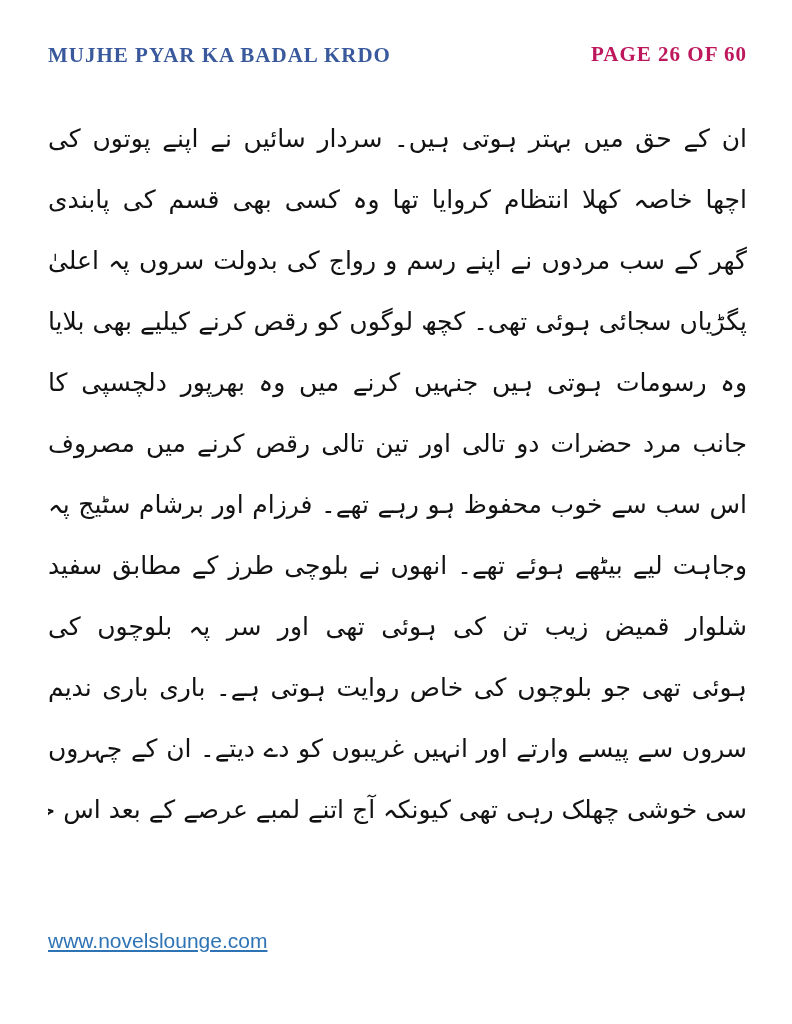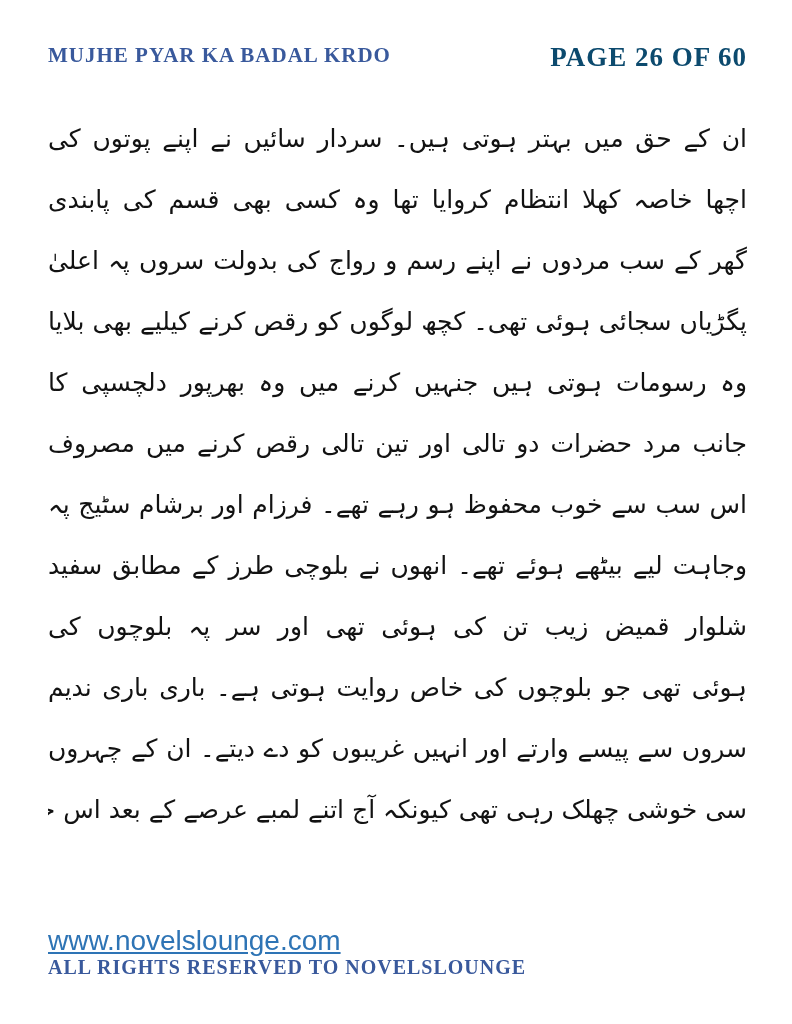--- a/index.html
+++ b/index.html
@@ -26,25 +26,25 @@
     font-weight: bold;
     letter-spacing: 1px;
     line-height: 27px;
     font-size: 21px;
     white-space: nowrap;
   }
   .header-right {
     position: absolute;
     right: 45px;
     top: 42px;
-    color: #0c4a6e;
+    color: #be185d;
     font-family: "Liberation Serif", serif;
     font-weight: bold;
     letter-spacing: 1px;
-    font-size: 27px;
+    font-size: 21px;
     white-space: nowrap;
     text-align: right;
   }
 
   
   .urdu-body {
     position: absolute;
     left: 48px;
     top: 108px;
     width: 699px;
@@ -75,21 +75,21 @@
   .footer {
     position: absolute;
     left: 48px;
     top: 928px;
   }
   .footer-link {
     display: inline-block;
     color: #2e74b5;
     text-decoration: underline;
     font-family: "Liberation Sans", sans-serif;
-    font-size: 28px;
+    font-size: 21px;
     line-height: 26px;
     cursor: pointer;
   }
   .footer-rights {
     color: #39599c;
     font-family: "Liberation Serif", serif;
     font-weight: bold;
     letter-spacing: 1px;
     font-size: 20px;
     line-height: 26px;
@@ -116,16 +116,15 @@
     <div class="urdu-line justify">اس سب سے خوب محفوظ ہو رہے تھے۔ فرزام اور برشام سٹیج پہ ایک جانب مردانہ</div>
     <div class="urdu-line justify">وجاہت لیے بیٹھے ہوئے تھے۔ انھوں نے بلوچی طرز کے مطابق سفید کلف لگی</div>
     <div class="urdu-line justify">شلوار قمیض زیب تن کی ہوئی تھی اور سر پہ بلوچوں کی مخصوص اونی گول ٹوپی پہنی</div>
     <div class="urdu-line justify">ہوئی تھی جو بلوچوں کی خاص روایت ہوتی ہے۔ باری باری ندیم اور خرم ان کے</div>
     <div class="urdu-line justify">سروں سے پیسے وارتے اور انہیں غریبوں کو دے دیتے۔ ان کے چہروں سے الوہی</div>
     <div class="urdu-line align-right">سی خوشی چھلک رہی تھی کیونکہ آج اتنے لمبے عرصے کے بعد اس حویلی میں</div>
   </div>
 
   <div class="footer">
     <a class="footer-link">www.novelslounge.com</a>
-    <div class="footer-rights">ALL RIGHTS RESERVED TO NOVELSLOUNGE</div>
   </div>
 
 </div>
 
 </body></html>

